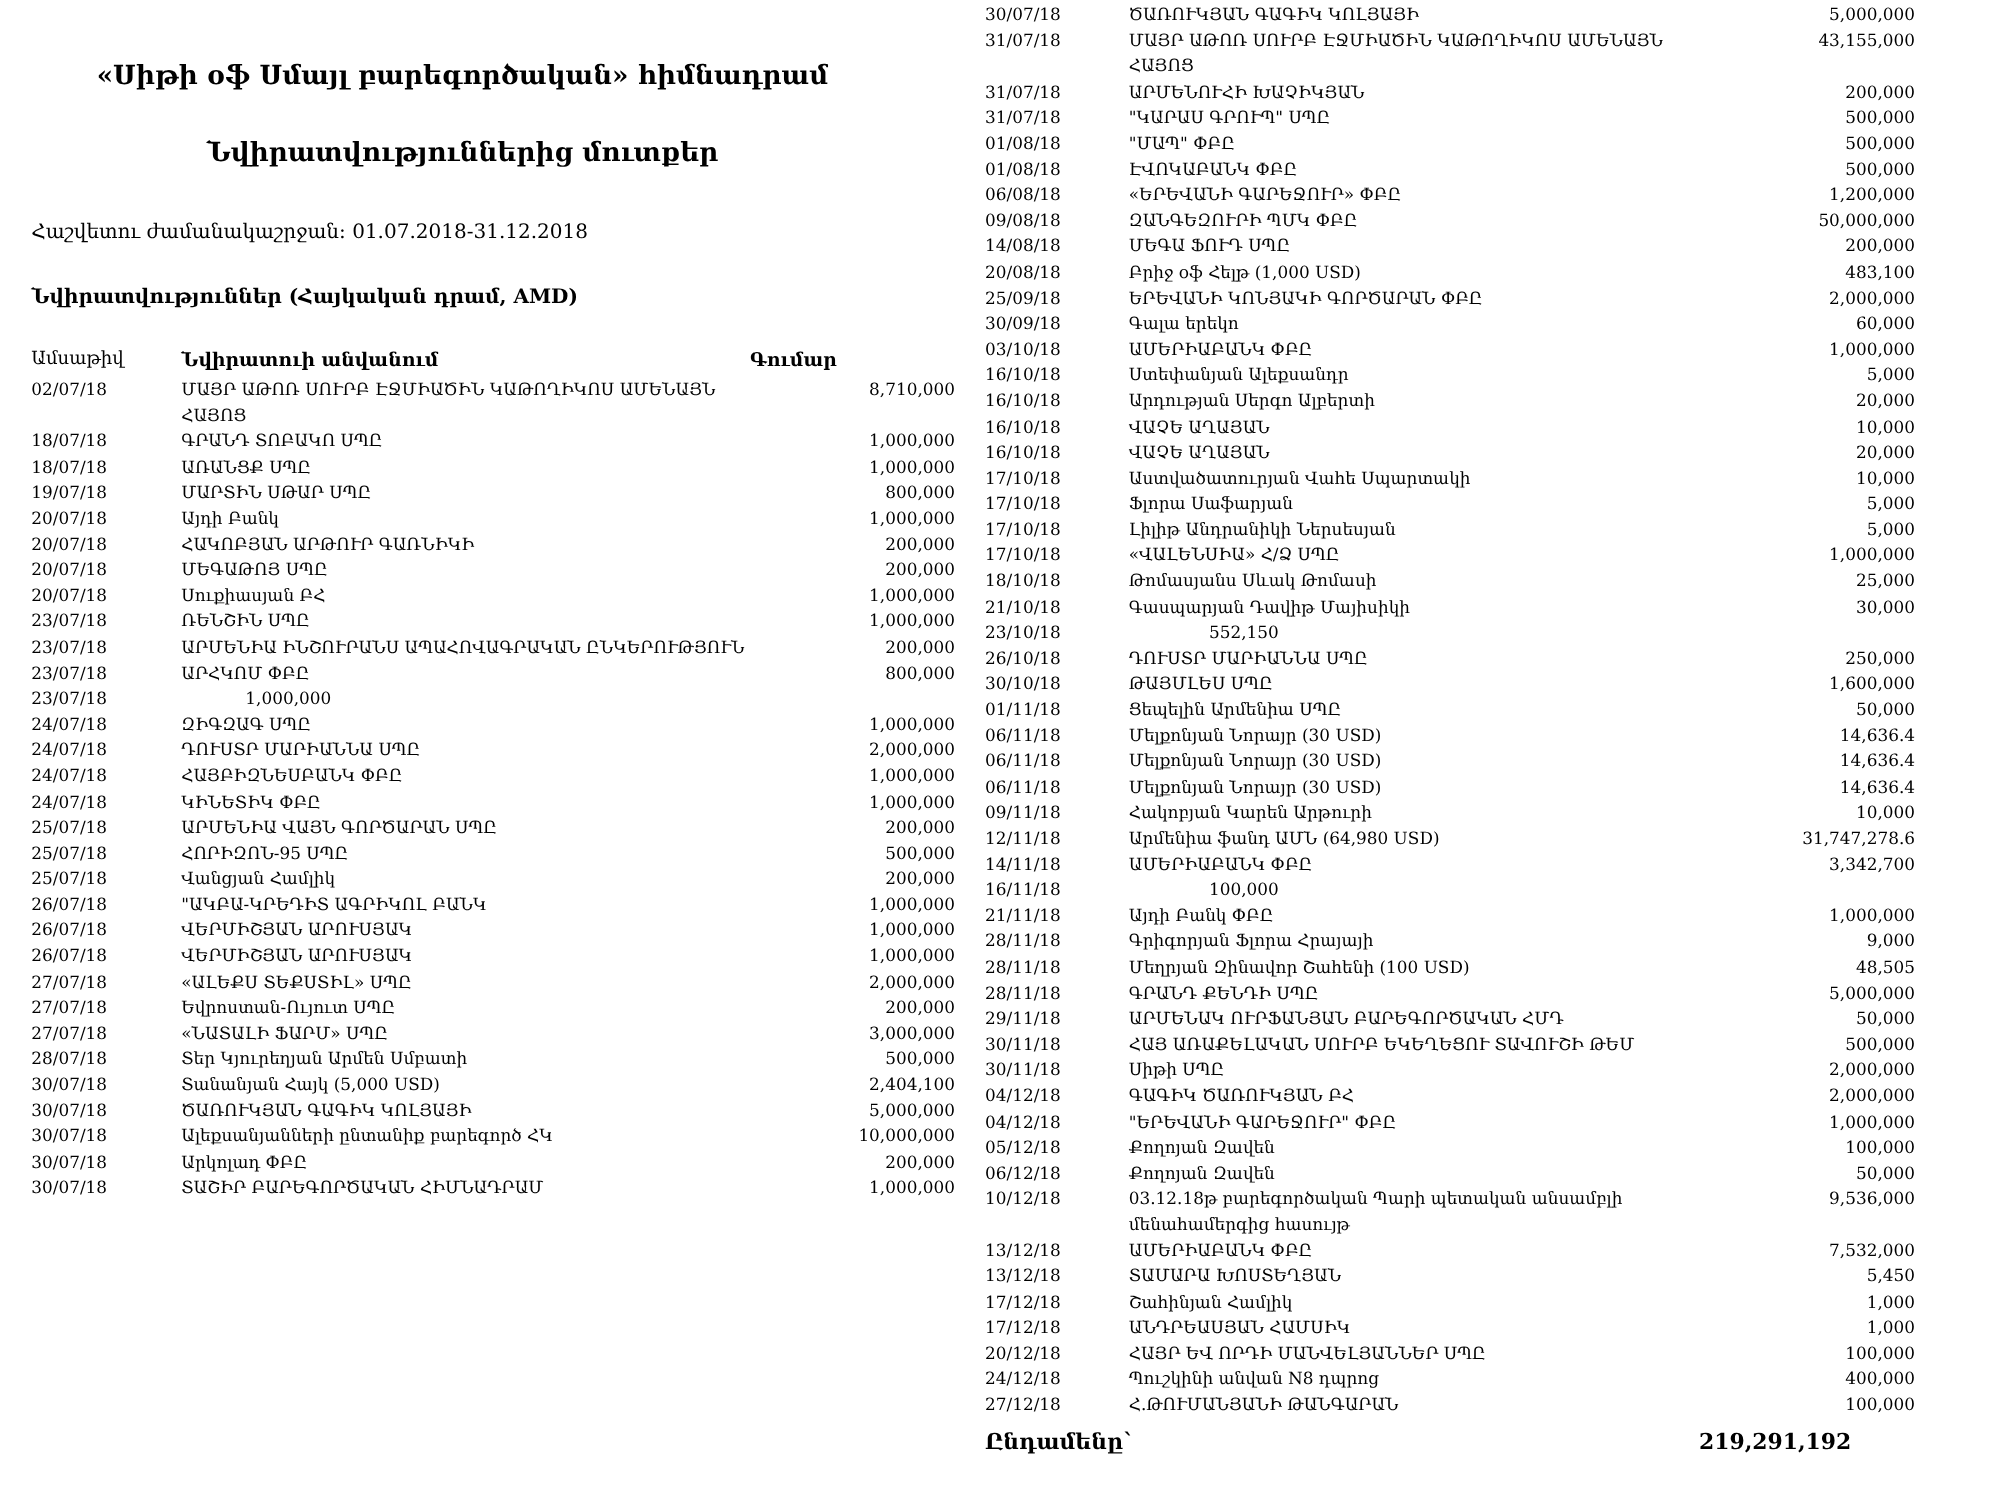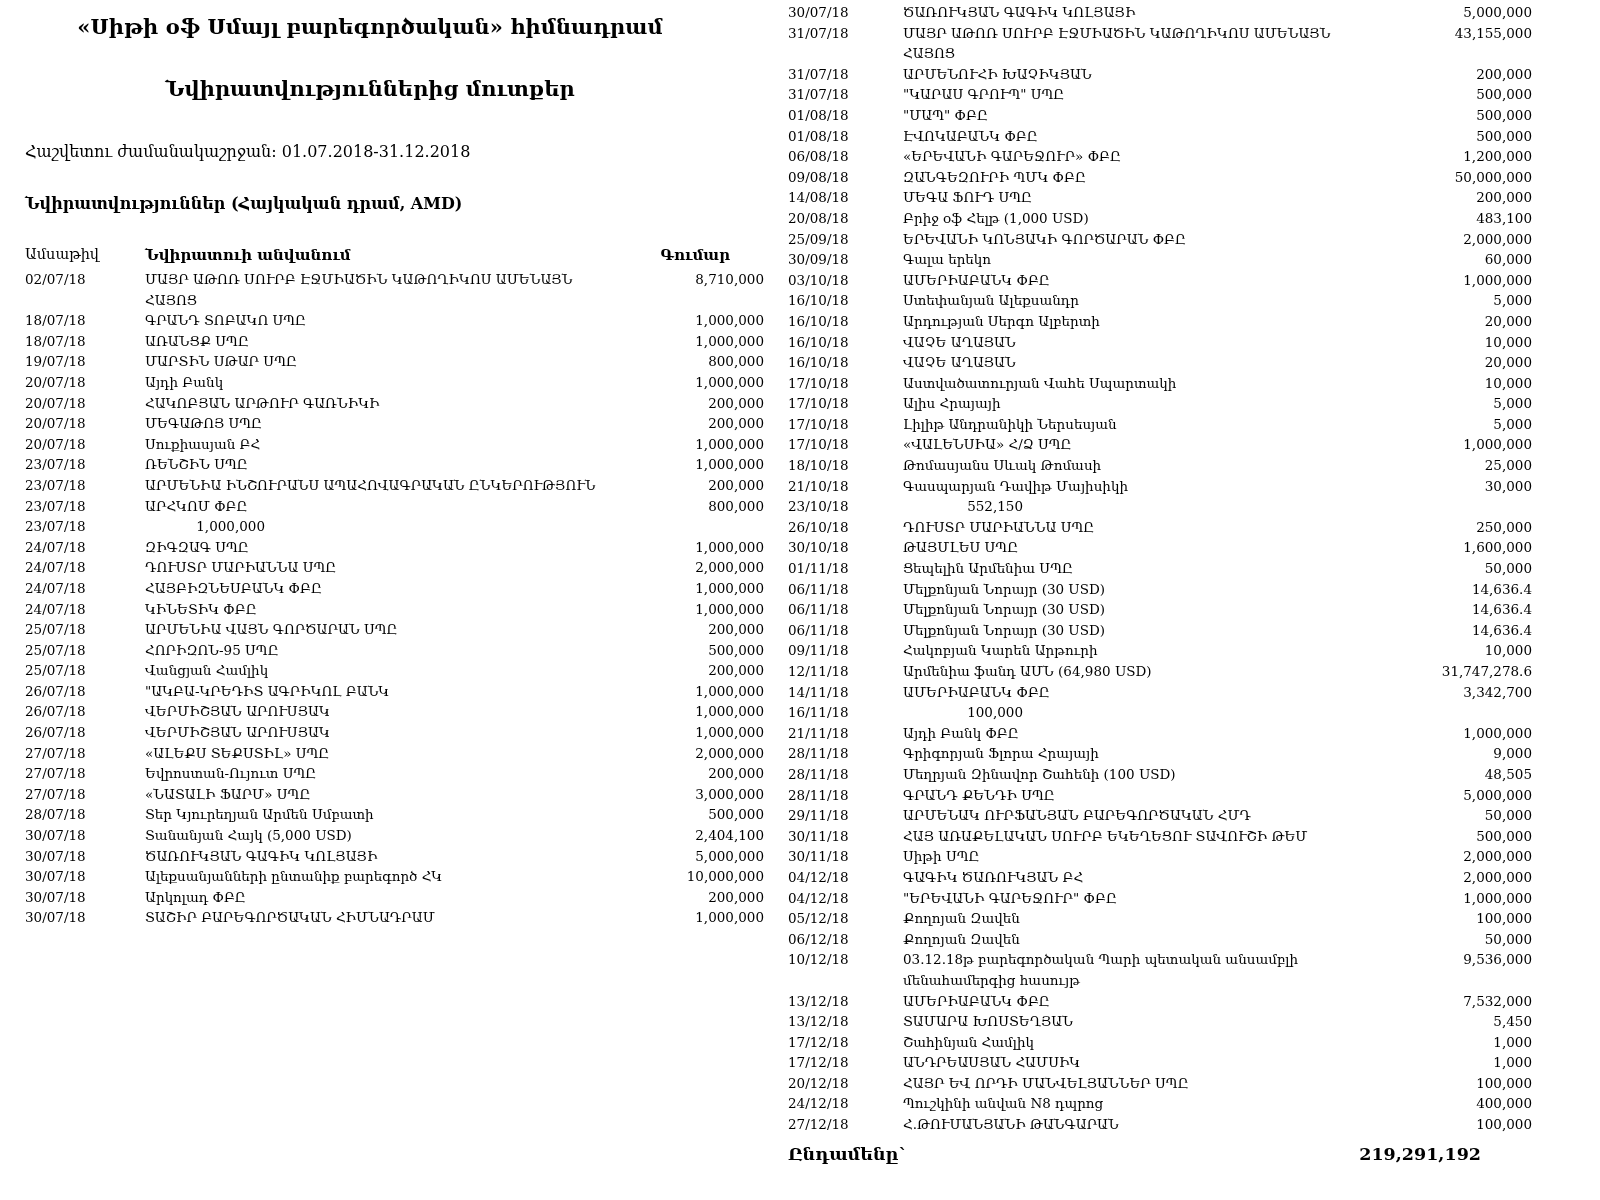--- a/index.html
+++ b/index.html
@@ -1,29 +1,29 @@
 <!DOCTYPE html>
 <html><head>
 <meta charset="utf-8">
 <style>
   html,body{margin:0;padding:0;background:#ffffff;color:#000;}
   body{width:1600px;height:1200px;overflow:hidden;
        font-family:"DejaVu Serif","Liberation Serif","DejaVu Sans",serif;}
   .page{display:flex;width:1600px;}
   
-  .left-pane{width:775px;box-sizing:border-box;padding:0 5px 0 25px;}
+  .left-pane{width:775px;box-sizing:border-box;padding:0 5px 0 25px;margin-top:33px;}
   .titles{width:690px;text-align:center;}
   .org-title{font-weight:bold;font-size:21px;margin-top:14px;}
   .report-title{font-weight:bold;font-size:21px;margin-top:37px;}
   .period{font-size:16px;margin-top:41px;}
   .section{font-size:16px;font-weight:bold;margin-top:33px;}
   .thead{display:flex;margin-top:33px;margin-bottom:5px;font-size:14.5px;}
   .thead .h-date{width:120px;}
   .thead .h-donor{flex:0 0 455px;font-weight:bold;font-size:15px;}
-  .thead .h-amount{flex:1;text-align:right;font-weight:bold;font-size:15px;padding-right:40px;}
+  .thead .h-amount{flex:1;text-align:left;font-weight:bold;font-size:15px;padding-right:40px;}
   
   .right-pane{width:825px;box-sizing:border-box;padding:2px 62px 0 13px;}
   
   .row{display:flex;font-size:13.5px;line-height:20.6px;}
   .c-date{flex:0 0 120px;}
   .right-pane .c-date{flex:0 0 115px;}
   .c-donor{flex:1;white-space:pre-line;}
   .c-amount{flex:0 0 120px;text-align:right;align-self:flex-start;padding-right:6px;}
   .total-row{display:flex;margin-top:9px;font-weight:bold;font-size:17.5px;align-items:center;}
   .total-row .t-label{flex:0 0 auto;}
@@ -295,21 +295,21 @@
           <div class="c-donor">ՎԱՉԵ ԱՂԱՅԱՆ</div>
           <div class="c-amount">20,000</div>
         </div>
         <div class="row">
           <div class="c-date">17/10/18</div>
           <div class="c-donor">Աստվածատուրյան Վահե Սպարտակի</div>
           <div class="c-amount">10,000</div>
         </div>
         <div class="row">
           <div class="c-date">17/10/18</div>
-          <div class="c-donor">Ալիս Հրայայի</div>
+          <div class="c-donor">Ֆլորա Սաֆարյան</div>
           <div class="c-amount">5,000</div>
         </div>
         <div class="row">
           <div class="c-date">17/10/18</div>
           <div class="c-donor">Լիլիթ Անդրանիկի Ներսեսյան</div>
           <div class="c-amount">5,000</div>
         </div>
         <div class="row">
           <div class="c-date">17/10/18</div>
           <div class="c-donor">«ՎԱԼԵՆՍԻԱ» Հ/Ձ ՍՊԸ</div>

